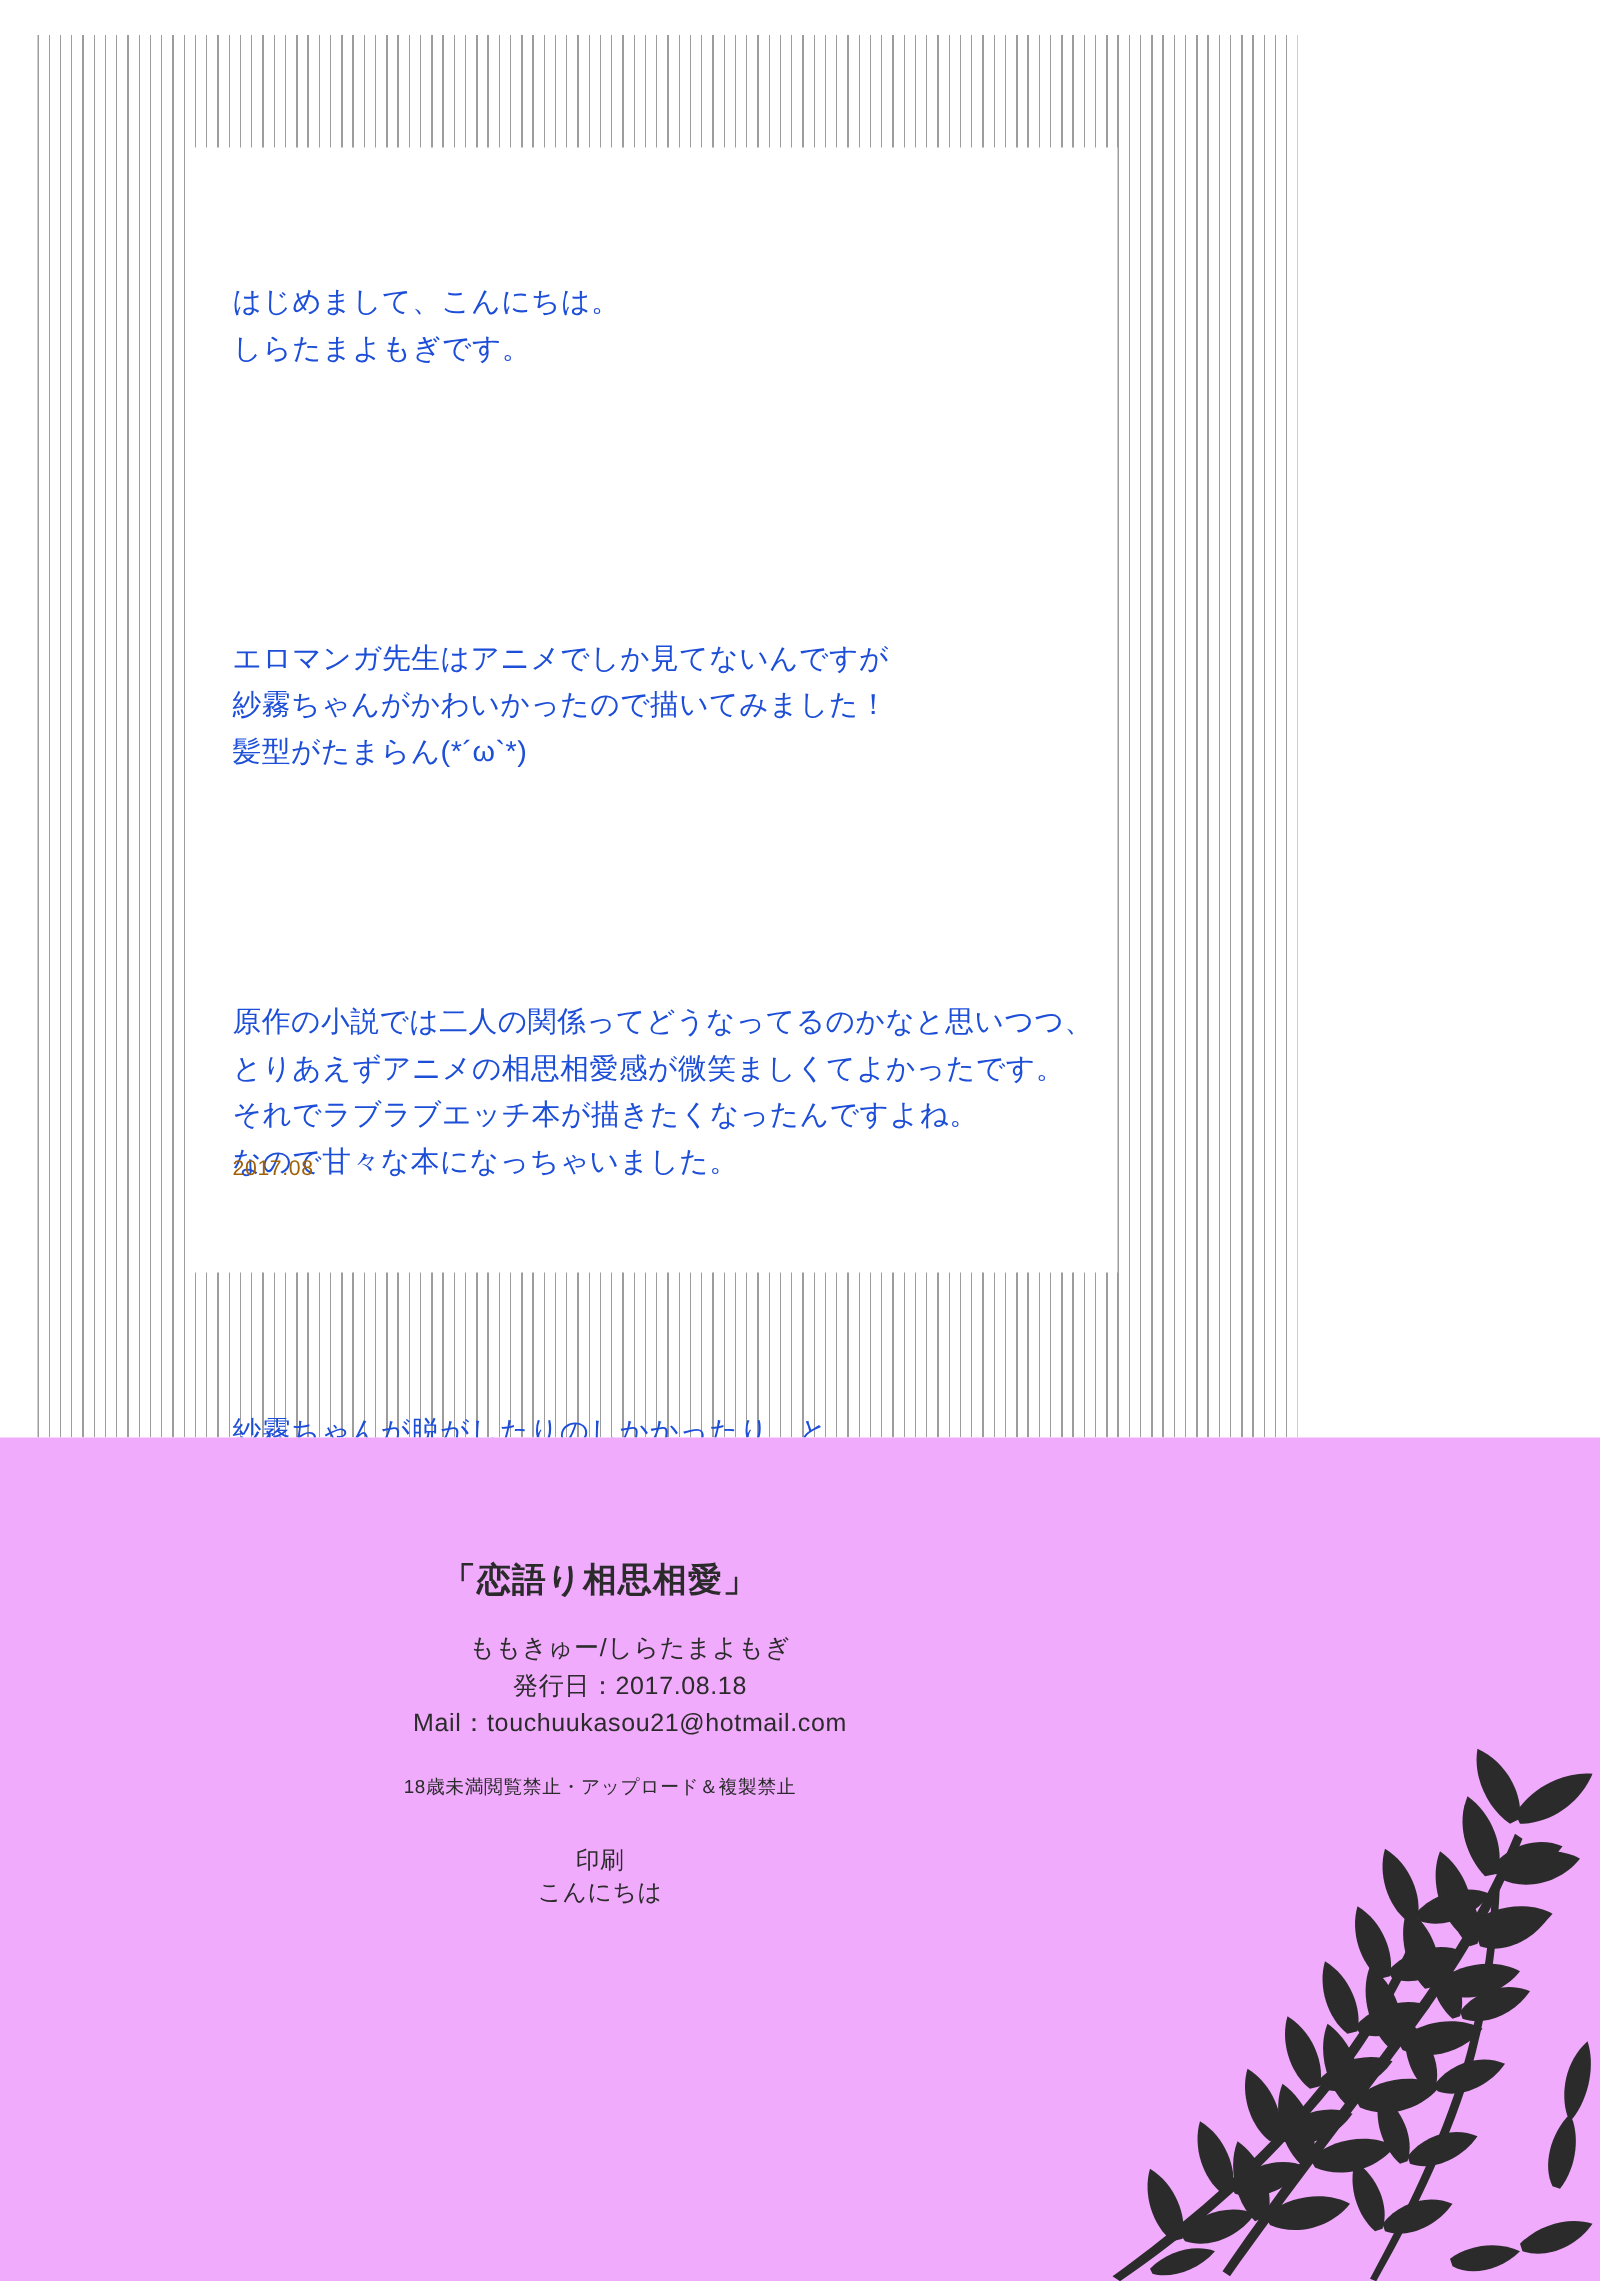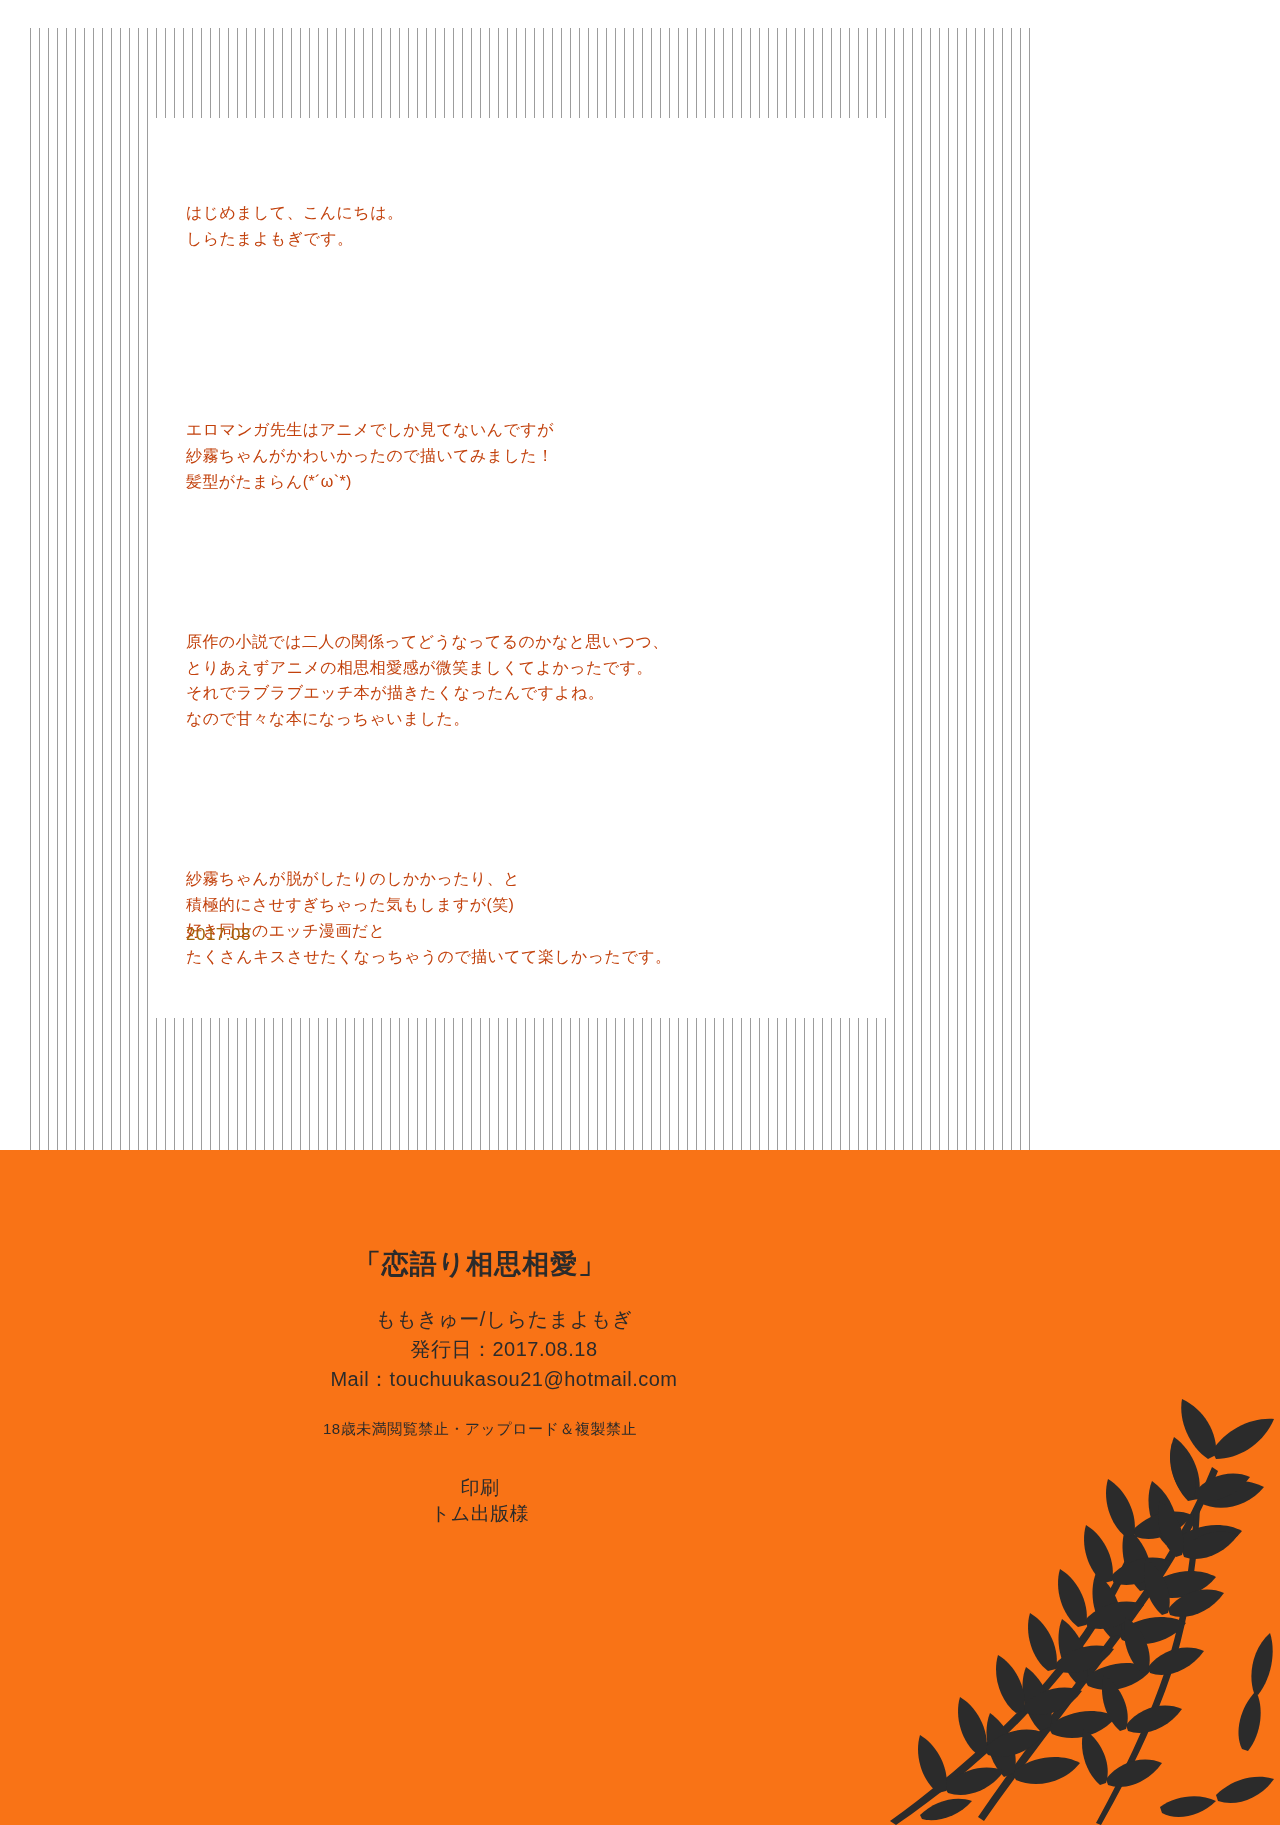--- a/index.html
+++ b/index.html
@@ -50,22 +50,22 @@
     width: 742px;
     height: 900px;
     background: #ffffff;
   }
 
   #afterword-body {
     position: absolute;
     left: 186px;
     top: 148px;
     width: 860px;
-    color: #c2410c;
-    font-size: 16px;
+    color: #1d4ed8;
+    font-size: 23px;
     line-height: 1.62;
     letter-spacing: 0.4px;
     white-space: pre-wrap;
   }
   .para { margin: 0 0 0 0; }
   .gap-md { height: 30px; }
   .gap-lg { height: 62px; }
 
   #afterword-date {
     position: absolute;
@@ -76,21 +76,21 @@
     letter-spacing: 0.5px;
   }
 
   
   #colophon-page {
     position: absolute;
     left: 0;
     top: 1150px;
     width: 1280px;
     height: 675px;
-    background: #f97316;
+    background: #f0abfc;
     overflow: hidden;
   }
 
   #colophon-center {
     position: absolute;
     left: 0;
     top: 96px;
     width: 960px;
     text-align: center;
     color: #2b2b2b;
@@ -173,21 +173,21 @@
 
 <div id="colophon-page">
 
   <div id="colophon-center">
     <div id="colophon-title">「恋語り相思相愛」</div>
     <div class="colophon-line">ももきゅー/しらたまよもぎ</div>
     <div class="colophon-line">発行日：2017.08.18</div>
     <div class="colophon-line">Mail：touchuukasou21@hotmail.com</div>
     <div id="colophon-notice">18歳未満閲覧禁止・アップロード＆複製禁止</div>
     <div id="colophon-print-label">印刷</div>
-    <div id="colophon-print-name">トム出版様</div>
+    <div id="colophon-print-name">こんにちは</div>
   </div>
 
   <svg id="plant-decor" viewBox="0 0 420 470" xmlns="http://www.w3.org/2000/svg">
     <g fill="#2b2b2b">
 
       <path d="M118 462 C160 400 215 330 268 258 C300 214 330 166 352 112 L358 116 C336 172 306 220 274 264 C221 336 166 406 124 466 Z"></path>
       <path d="M30 466 C80 430 140 380 186 326 C222 284 252 236 272 190 L278 193 C258 241 228 290 191 332 C145 387 86 436 36 470 Z"></path>
       <path d="M236 468 C262 420 292 360 310 300 C324 252 332 200 334 152 L340 152 C338 202 330 255 316 304 C297 366 267 424 241 470 Z"></path>
 
       <path d="M352 96 C366 74 392 62 414 64 C404 88 380 104 356 104 Z"></path>

